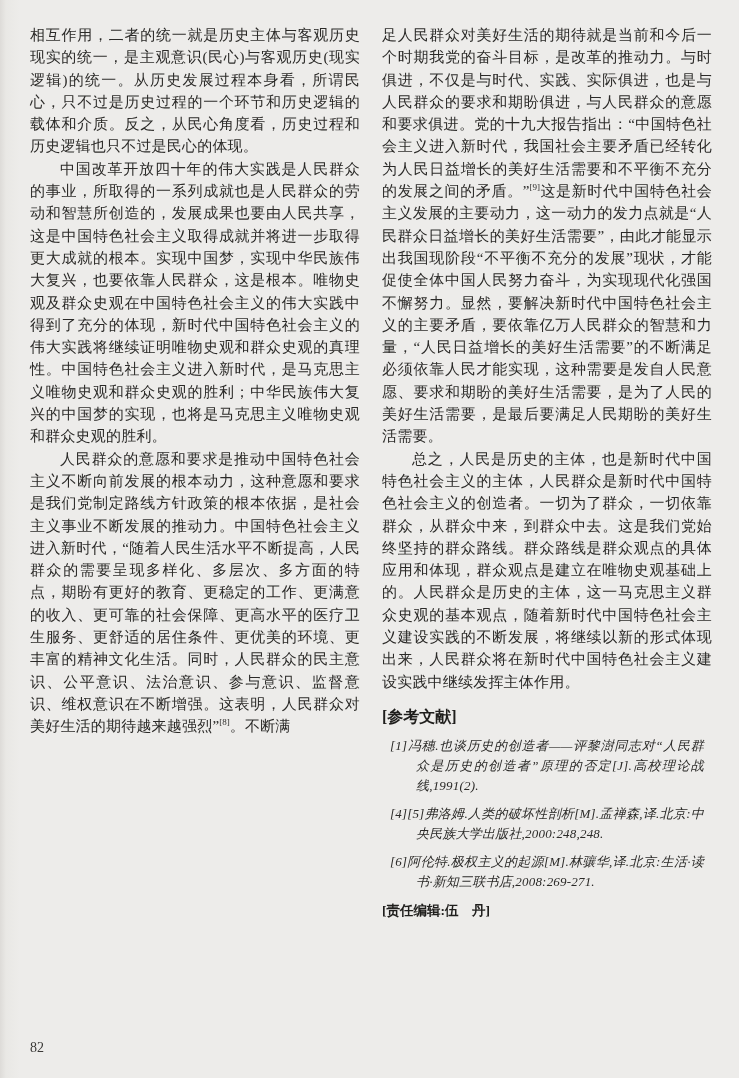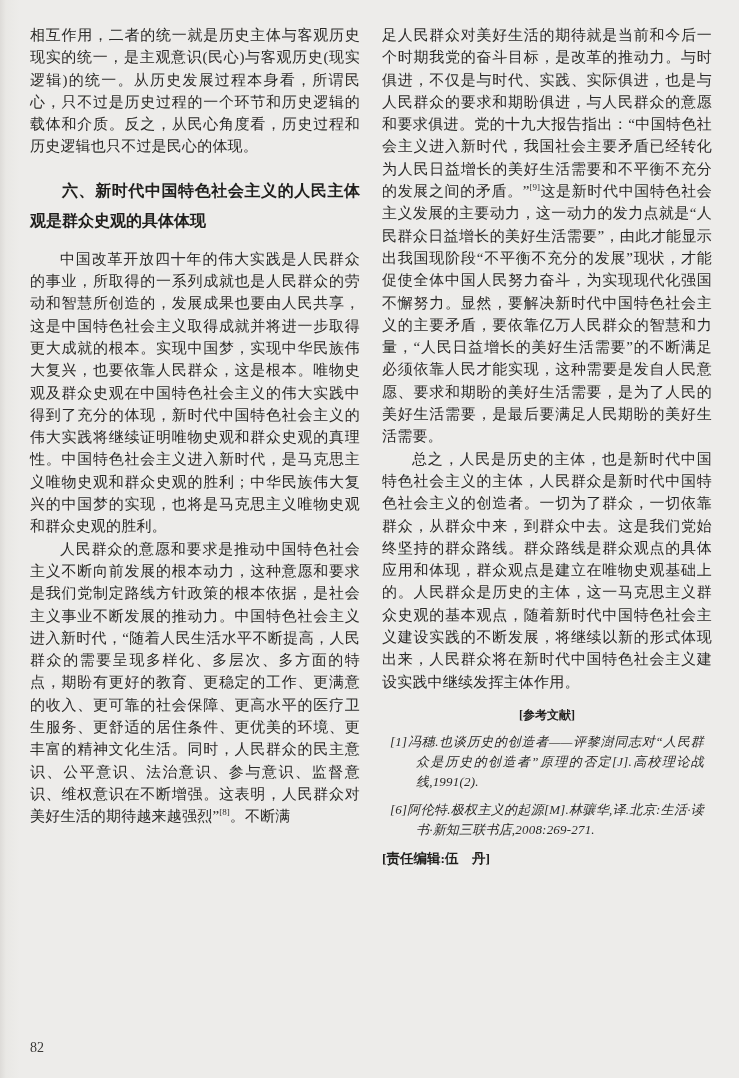--- a/index.html
+++ b/index.html
@@ -36,23 +36,22 @@
     text-align:justify;
   }
   sup.cite{
     font-size:9px;
     line-height:0;
     vertical-align:super;
     letter-spacing:0;
   }
   .ref-heading{
     margin:14px 0 8px 0;
-    text-align:center;
     font-weight:bold;
-    font-size:12px;
+    font-size:16px;
     color:#1f1e1c;
   }
   .ref-list{margin:0;}
   .ref{
     margin:8px;
     font-size:13px;
     line-height:20px;
     text-align:justify;
     padding-left:2em;
     text-indent:-2em;
@@ -76,37 +75,37 @@
 </style>
 </head>
 <body>
 
 <div class="page">
   <div class="columns">
 
     <div class="col">
       <p class="body-text no-indent">相互作用，二者的统一就是历史主体与客观历史现实的统一，是主观意识(民心)与客观历史(现实逻辑)的统一。从历史发展过程本身看，所谓民心，只不过是历史过程的一个环节和历史逻辑的载体和介质。反之，从民心角度看，历史过程和历史逻辑也只不过是民心的体现。</p>
 
-      <h2 class="section-heading">六、新时代中国特色社会主义的人民主体观是群众史观的具体体现</h2>
 
 
       <p class="body-text">中国改革开放四十年的伟大实践是人民群众的事业，所取得的一系列成就也是人民群众的劳动和智慧所创造的，发展成果也要由人民共享，这是中国特色社会主义取得成就并将进一步取得更大成就的根本。实现中国梦，实现中华民族伟大复兴，也要依靠人民群众，这是根本。唯物史观及群众史观在中国特色社会主义的伟大实践中得到了充分的体现，新时代中国特色社会主义的伟大实践将继续证明唯物史观和群众史观的真理性。中国特色社会主义进入新时代，是马克思主义唯物史观和群众史观的胜利；中华民族伟大复兴的中国梦的实现，也将是马克思主义唯物史观和群众史观的胜利。</p>
 
       <p class="body-text"><span>人民群众的意愿和要求是推动中国特色社会主义不断向前发展的根本动力，这种意愿和要求是我们党制定路线方针政策的根本依据，是社会主义事业不断发展的推动力。中国特色社会主义进入新时代，“随着人民生活水平不断提高，人民群众的需要呈现多样化、多层次、多方面的特点，期盼有更好的教育、更稳定的工作、更满意的收入、更可靠的社会保障、更高水平的医疗卫生服务、更舒适的居住条件、更优美的环境、更丰富的精神文化生活。同时，人民群众的民主意识、公平意识、法治意识、参与意识、监督意识、维权意识在不断增强。这表明，人民群众对美好生活的期待越来越强烈”</span><sup class="cite">[8]</sup><span>。不断满</span></p>
     </div>
 
     <div class="col">
       <p class="body-text no-indent"><span>足人民群众对美好生活的期待就是当前和今后一个时期我党的奋斗目标，是改革的推动力。与时俱进，不仅是与时代、实践、实际俱进，也是与人民群众的要求和期盼俱进，与人民群众的意愿和要求俱进。党的十九大报告指出：“中国特色社会主义进入新时代，我国社会主要矛盾已经转化为人民日益增长的美好生活需要和不平衡不充分的发展之间的矛盾。”</span><sup class="cite">[9]</sup><span>这是新时代中国特色社会主义发展的主要动力，这一动力的发力点就是“人民群众日益增长的美好生活需要”，由此才能显示出我国现阶段“不平衡不充分的发展”现状，才能促使全体中国人民努力奋斗，为实现现代化强国不懈努力。显然，要解决新时代中国特色社会主义的主要矛盾，要依靠亿万人民群众的智慧和力量，“人民日益增长的美好生活需要”的不断满足必须依靠人民才能实现，这种需要是发自人民意愿、要求和期盼的美好生活需要，是为了人民的美好生活需要，是最后要满足人民期盼的美好生活需要。</span></p>
 
       <p class="body-text">总之，人民是历史的主体，也是新时代中国特色社会主义的主体，人民群众是新时代中国特色社会主义的创造者。一切为了群众，一切依靠群众，从群众中来，到群众中去。这是我们党始终坚持的群众路线。群众路线是群众观点的具体应用和体现，群众观点是建立在唯物史观基础上的。人民群众是历史的主体，这一马克思主义群众史观的基本观点，随着新时代中国特色社会主义建设实践的不断发展，将继续以新的形式体现出来，人民群众将在新时代中国特色社会主义建设实践中继续发挥主体作用。</p>
 
       <div class="ref-heading">[参考文献]</div>
 
       <div class="ref-list">
         <p class="ref">[1]冯穗.也谈历史的创造者——评黎澍同志对“人民群众是历史的创造者”原理的否定[J].高校理论战线,1991(2).</p>
+        <p class="ref">[4][5]弗洛姆.人类的破坏性剖析[M].孟禅森,译.北京:中央民族大学出版社,2000:248,248.</p>
         <p class="ref">[6]阿伦特.极权主义的起源[M].林骧华,译.北京:生活·读书·新知三联书店,2008:269-271.</p>
       </div>
 
       <div class="editor">[责任编辑:伍　丹]</div>
     </div>
 
   </div>
 
   <div class="page-number">82</div>
 </div>

